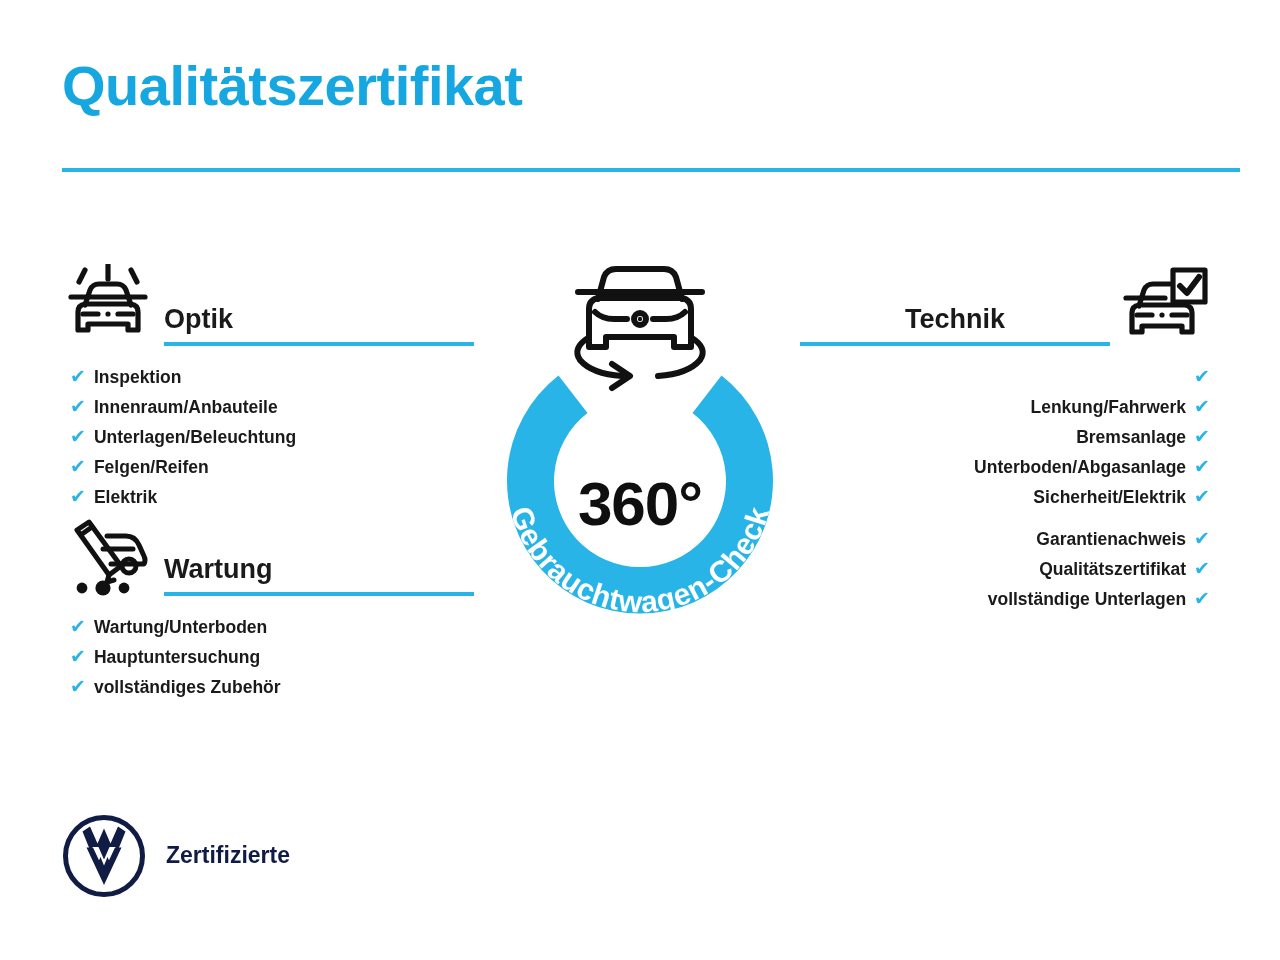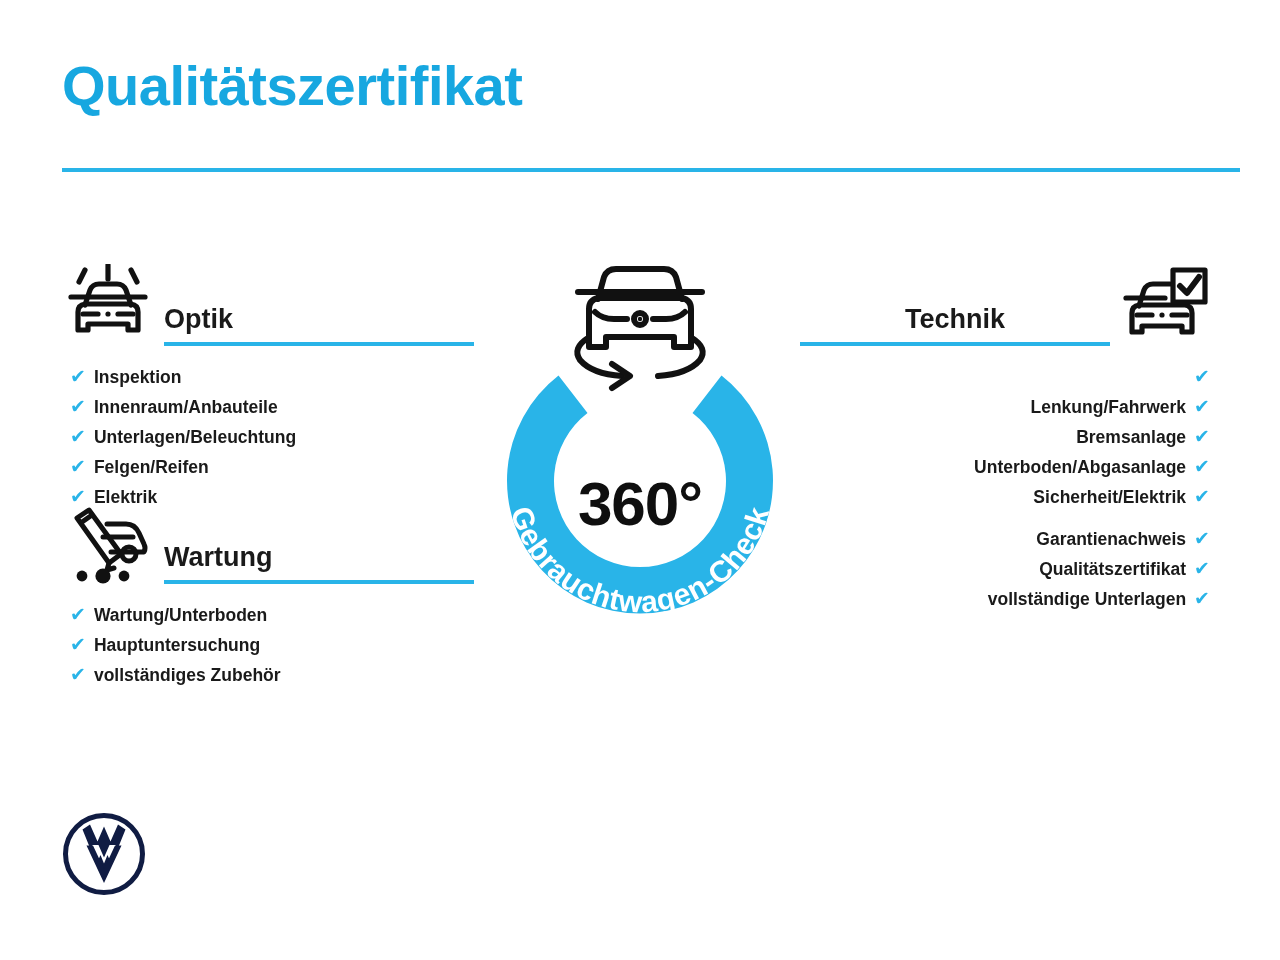--- a/index.html
+++ b/index.html
@@ -36,21 +36,21 @@
     width: 1178px;
     height: 4px;
     background: #29b4e8;
   }
 
   
   .section {
     position: absolute;
   }
   .sec-optik    { left: 62px;  top: 258px; width: 412px; }
-  .sec-wartung  { left: 62px;  top: 496px; width: 412px; }
+  .sec-wartung  { left: 62px;  top: 508px; width: 412px; }
   .sec-technik  { left: 800px; top: 258px; width: 412px; }
   .sec-garantie { left: 800px; top: 508px; width: 412px; }
 
   .sec-head {
     display: flex;
     align-items: flex-end;
     height: 88px;
   }
   .sec-head.right { flex-direction: row-reverse; }
 
@@ -360,14 +360,15 @@
       <circle cx="42" cy="42" r="38.5" stroke="#101c43" stroke-width="5"></circle>
       <path d="M42 14.5
                L35.5 29.5 L28 12.5
                L20.5 17.5 L34.5 52 L38.5 43 L42 51.5 L45.5 43 L49.5 52 L63.5 17.5
                L56 12.5 L48.5 29.5 Z
                M42 60.5 L33 40 L30 33 L36.5 33 L42 45.5 L47.5 33 L54 33 L51 40 Z" fill="#101c43" fill-rule="evenodd"></path>
       <path d="M42 71 L24.5 33.5 L31 33.5 L42 57 L53 33.5 L59.5 33.5 Z" fill="#101c43"></path>
     </svg>
   </div>
   <div class="vw-text">
+    <div>Zertifizierte</div>
   </div>
 </div>
 
 </body></html>

